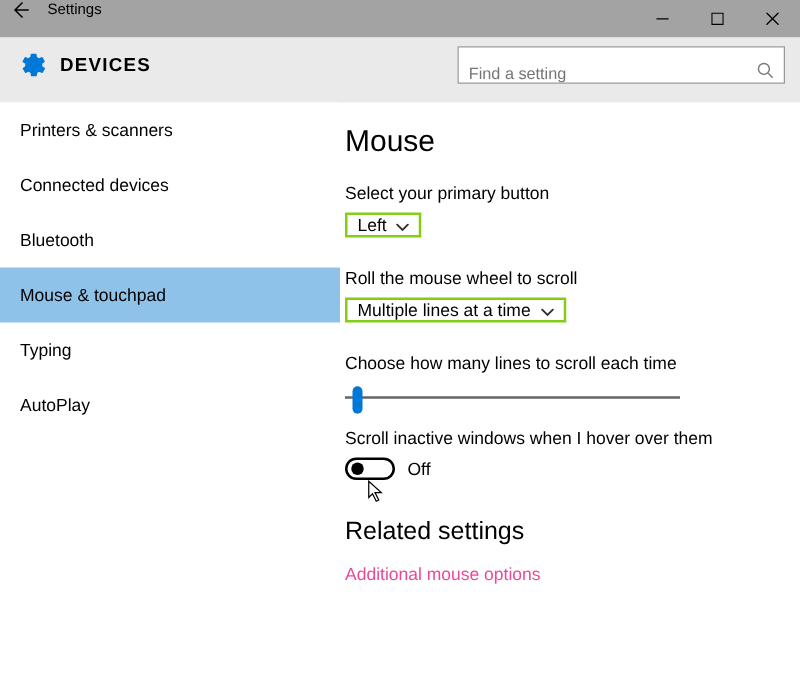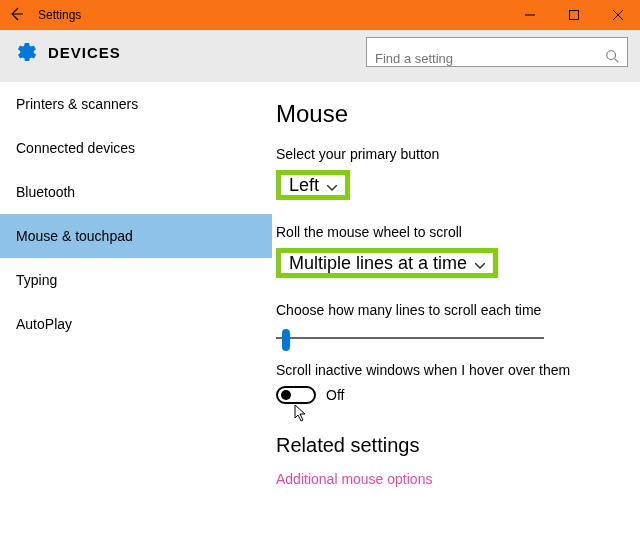--- a/index.html
+++ b/index.html
@@ -1,35 +1,35 @@
 <!DOCTYPE html>
 <html><head>
 <meta charset="utf-8">
 <style>
   * { box-sizing: border-box; margin: 0; padding: 0; font-family: "Segoe UI", Tahoma, sans-serif; }
   body { width: 640px; height: 544px; background: #fff; overflow: hidden; font-size: 14px; color: #000; }
-  .titlebar { height: 30px; background: #f97316; display: flex; align-items: center; }
+  .titlebar { height: 30px; background: #a3a3a3; display: flex; }
   .titlebar .back { width: 32px; text-align: center; font-size: 15px; }
   .titlebar .title { flex: 0 0 auto; margin-left: 6px; font-size: 12px; }
   .titlebar .spacer { flex: 1; }
   .winctrl { width: 44px; height: 30px; display: flex; align-items: center; justify-content: center; }
   .header { height: 52px; background: #eaeaea; display: flex; align-items: center; padding: 0 12px 8px 12px; }
   .header .gear { width: 22px; height: 22px; color: #0078d7; margin-right: 10px; margin-left: 4px; }
   .header .section { font-size: 15px; font-weight: 600; letter-spacing: 1px; }
   .header .searchwrap { margin-left: auto; width: 262px; height: 30px; border: 1px solid #999; background: #fff; display: flex; align-items: flex-end; padding: 0 8px; }
   .header .searchwrap input { border: none; outline: none; flex: 1; font-size: 13px; color: #666; background: transparent; }
   .header .searchwrap .mag { color: #666; font-size: 13px; }
   .body { display: flex; height: calc(544px - 82px); }
   .sidebar { width: 272px; background: #fff; }
   .sidebar .item { height: 44px; display: flex; align-items: center; padding-left: 16px; font-size: 14px; cursor: default; }
   .sidebar .item.sel { background: #8fc2e8; }
   .content { flex: 1; padding: 18px 20px 0 0; margin-left: 0; }
   .content h1 { font-size: 24px; font-weight: 400; margin-bottom: 18px; }
   .label { font-size: 14px; margin-top: 10px; margin-bottom: 8px; }
-  .dropdown { display: inline-flex; align-items: center; border: 5px solid #84cc16; height: 30px; padding: 0 8px; font-size: 18px; margin-bottom: 14px; }
+  .dropdown { display: inline-flex; align-items: center; border: 2px solid #84cc16; height: 20px; padding: 0 8px; font-size: 14px; margin-bottom: 14px; }
   .dropdown .chev { margin-left: 8px; }
   .slider { position: relative; width: 268px; height: 24px; margin-bottom: 12px; }
   .slider .track { position: absolute; top: 11px; left: 0; right: 0; height: 2px; background: #666; }
   .slider .thumb { position: absolute; top: 3px; left: 6px; width: 8px; height: 22px; background: #0078d7; border-radius: 4px; }
   .toggle { display: flex; align-items: center; margin-top: 6px; }
   .toggle .track2 { width: 40px; height: 18px; border: 2px solid #000; border-radius: 10px; position: relative; }
   .toggle .knob { width: 10px; height: 10px; background: #000; border-radius: 50%; position: absolute; top: 2px; left: 3px; }
   .toggle .state { margin-left: 10px; }
   h2.related { font-size: 20px; font-weight: 400; margin-top: 30px; margin-bottom: 14px; }
   .link { color: #ec4899; font-size: 14px; }

